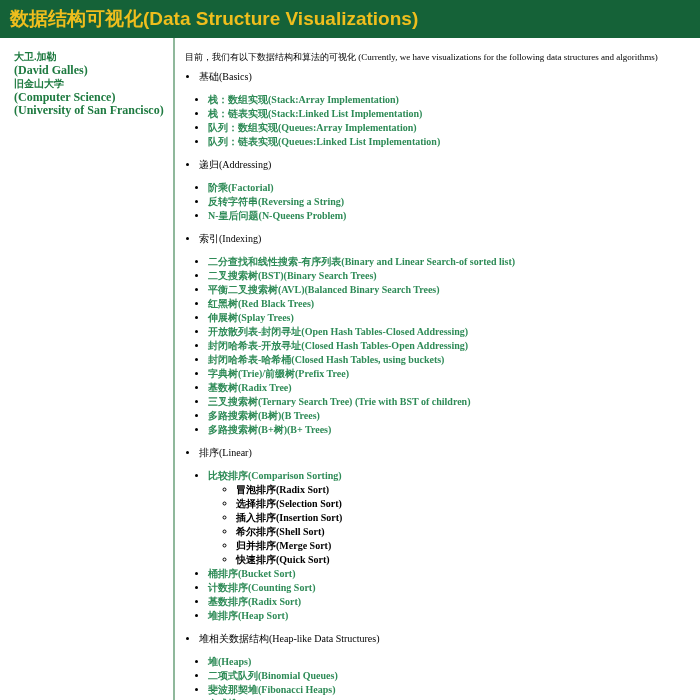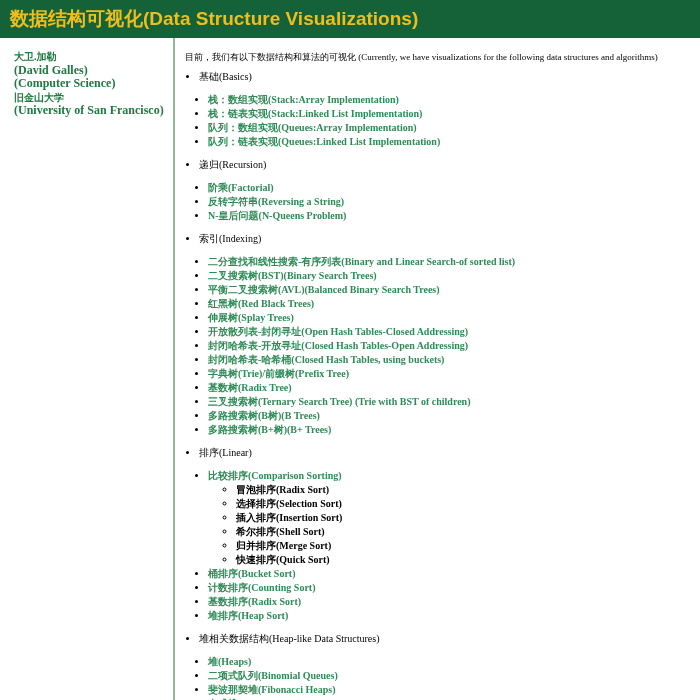--- a/index.html
+++ b/index.html
@@ -62,34 +62,34 @@
 <body>
 
 <header class="site-header">
   <h1 class="site-title">数据结构可视化(Data Structure Visualizations)</h1>
 </header>
 
 <div class="page">
   <aside class="sidebar">
       <div class="side-line cn">大卫.加勒</div>
       <div class="side-line en">(David Galles)</div>
+      <div class="side-line cn">旧金山大学</div>
       <div class="side-line en">(Computer Science)</div>
-      <div class="side-line cn">旧金山大学</div>
       <div class="side-line en">(University of San Francisco)</div>
     </aside>
   <main class="content">
     <div class="intro">目前，我们有以下数据结构和算法的可视化 (Currently, we have visualizations for the following data structures and algorithms)</div>
     <ul class="l1" id="sections-root">
         <li><span class="section-text">基础(Basics)</span><ul class="l2">
             <li><a href="#" class="lnk">栈：数组实现(Stack:Array Implementation)</a></li>
             <li><a href="#" class="lnk">栈：链表实现(Stack:Linked List Implementation)</a></li>
             <li><a href="#" class="lnk">队列：数组实现(Queues:Array Implementation)</a></li>
             <li><a href="#" class="lnk">队列：链表实现(Queues:Linked List Implementation)</a></li>
           </ul></li>
-        <li><span class="section-text">递归(Recursion)</span><ul class="l2">
+        <li><span class="section-text">递归(Addressing)</span><ul class="l2">
             <li><a href="#" class="lnk">阶乘(Factorial)</a></li>
             <li><a href="#" class="lnk">反转字符串(Reversing a String)</a></li>
             <li><a href="#" class="lnk">N-皇后问题(N-Queens Problem)</a></li>
           </ul></li>
         <li><span class="section-text">索引(Indexing)</span><ul class="l2">
             <li><a href="#" class="lnk">二分查找和线性搜索-有序列表(Binary and Linear Search-of sorted list)</a></li>
             <li><a href="#" class="lnk">二叉搜索树(BST)(Binary Search Trees)</a></li>
             <li><a href="#" class="lnk">平衡二叉搜索树(AVL)(Balanced Binary Search Trees)</a></li>
             <li><a href="#" class="lnk">红黑树(Red Black Trees)</a></li>
             <li><a href="#" class="lnk">伸展树(Splay Trees)</a></li>

